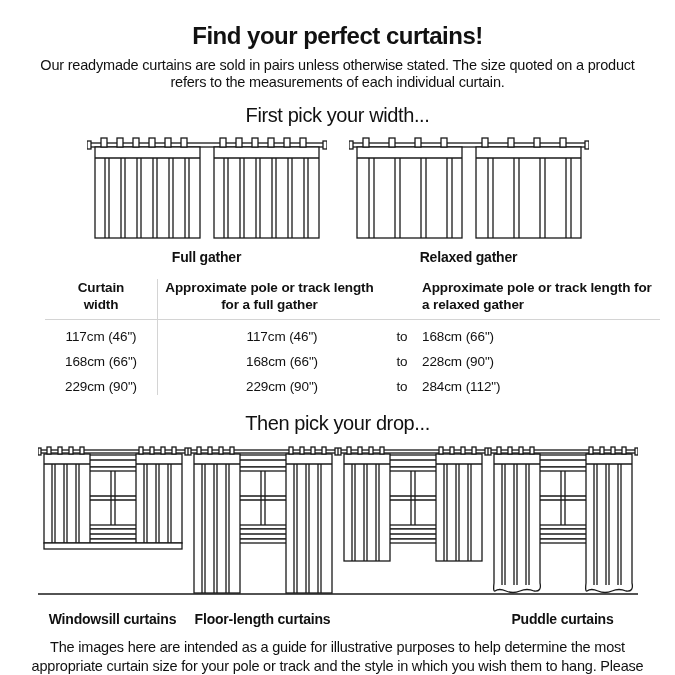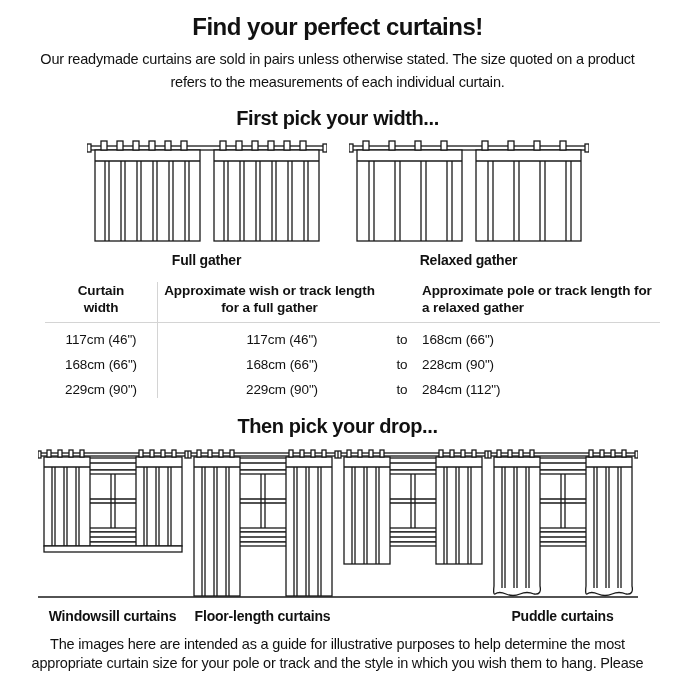--- a/index.html
+++ b/index.html
@@ -2,32 +2,32 @@
 <html><head>
 <meta charset="utf-8">
 <style>
   * { margin:0; padding:0; box-sizing:border-box; }
   html,body { background:#fff; }
   body {
     width:675px; height:675px; overflow:hidden;
     font-family:"Liberation Sans","DejaVu Sans",sans-serif;
     color:#111; -webkit-font-smoothing:antialiased;
   }
-  .page { width:675px; height:545px; padding-top:13px; }
+  .page { width:675px; height:545px; padding-top:22px; }
 
   .title {
     text-align:center; font-size:24px; font-weight:bold;
     letter-spacing:-0.5px;
   }
   .subtitle {
     margin:7px auto 0; max-width:600px; text-align:center;
-    font-size:14.5px; line-height:23px; letter-spacing:-0.2px;
+    font-size:14.5px; line-height:17px; letter-spacing:-0.2px;
   }
   .section-heading {
-    text-align:center; font-size:20px; font-weight:bold;
+    text-align:center; font-size:20px; font-weight:normal;
     letter-spacing:-0.4px; margin-top:13px;
   }
 
   
   .width-figures { display:flex; justify-content:center; gap:22px; margin-top:6px; }
   .gather-fig { width:240px; text-align:center; }
   .gather-fig svg { display:block; }
   .fig-caption { font-size:14px; font-weight:bold; letter-spacing:-0.2px; margin-top:4px; }
 
   
@@ -41,21 +41,21 @@
   .cto { width:40px; text-align:center; }
   .c3 { width:238px; text-align:left; padding-right:50px; }
   .h-divider { height:1px; background:#d4d4d4; margin-right:0; }
   .t-body .t-row { height:25px; }
   .t-body { padding-top:4px; }
 
   
   .drop-figures { display:flex; justify-content:center; margin-top:4px; }
   .drop-fig { width:150px; text-align:center; }
   .drop-fig svg { display:block; }
-  .drop-fig .fig-caption { margin-top:6px; }
+  .drop-fig .fig-caption { margin-top:12px; }
 
   .footer-note {
     margin:11px auto 0; max-width:615px; text-align:center;
     font-size:14.5px; line-height:19px; letter-spacing:-0.2px;
   }
 
   svg .ln { stroke:#1a1a1a; stroke-width:1.3; fill:none; }
   svg .bx { stroke:#1a1a1a; stroke-width:1.3; fill:#fff; }
   svg .floor { stroke:#1a1a1a; stroke-width:1.6; fill:none; }
 </style>
@@ -124,21 +124,21 @@
       <figcaption class="fig-caption">Relaxed gather</figcaption>
     </figure>
   </div>
 
   <div class="size-table">
     <div class="v-divider"></div>
     <div class="t-row t-head">
       <div class="cell c1">
           <div class="inner">Curtain width</div>
         </div>
-      <div class="cell c2">Approximate wish or track length for a full gather</div>
+      <div class="cell c2">Approximate pole or track length for a full gather</div>
       <div class="cell cto"></div>
       <div class="cell c3">Approximate pole or track length for a relaxed gather</div>
     </div>
     <div class="h-divider"></div>
     <div class="t-body">
       <div class="t-row">
         <div class="cell c1">117cm (46")</div>
         <div class="cell c2">117cm (46")</div>
         <div class="cell cto">to</div>
         <div class="cell c3">168cm (66")</div>

